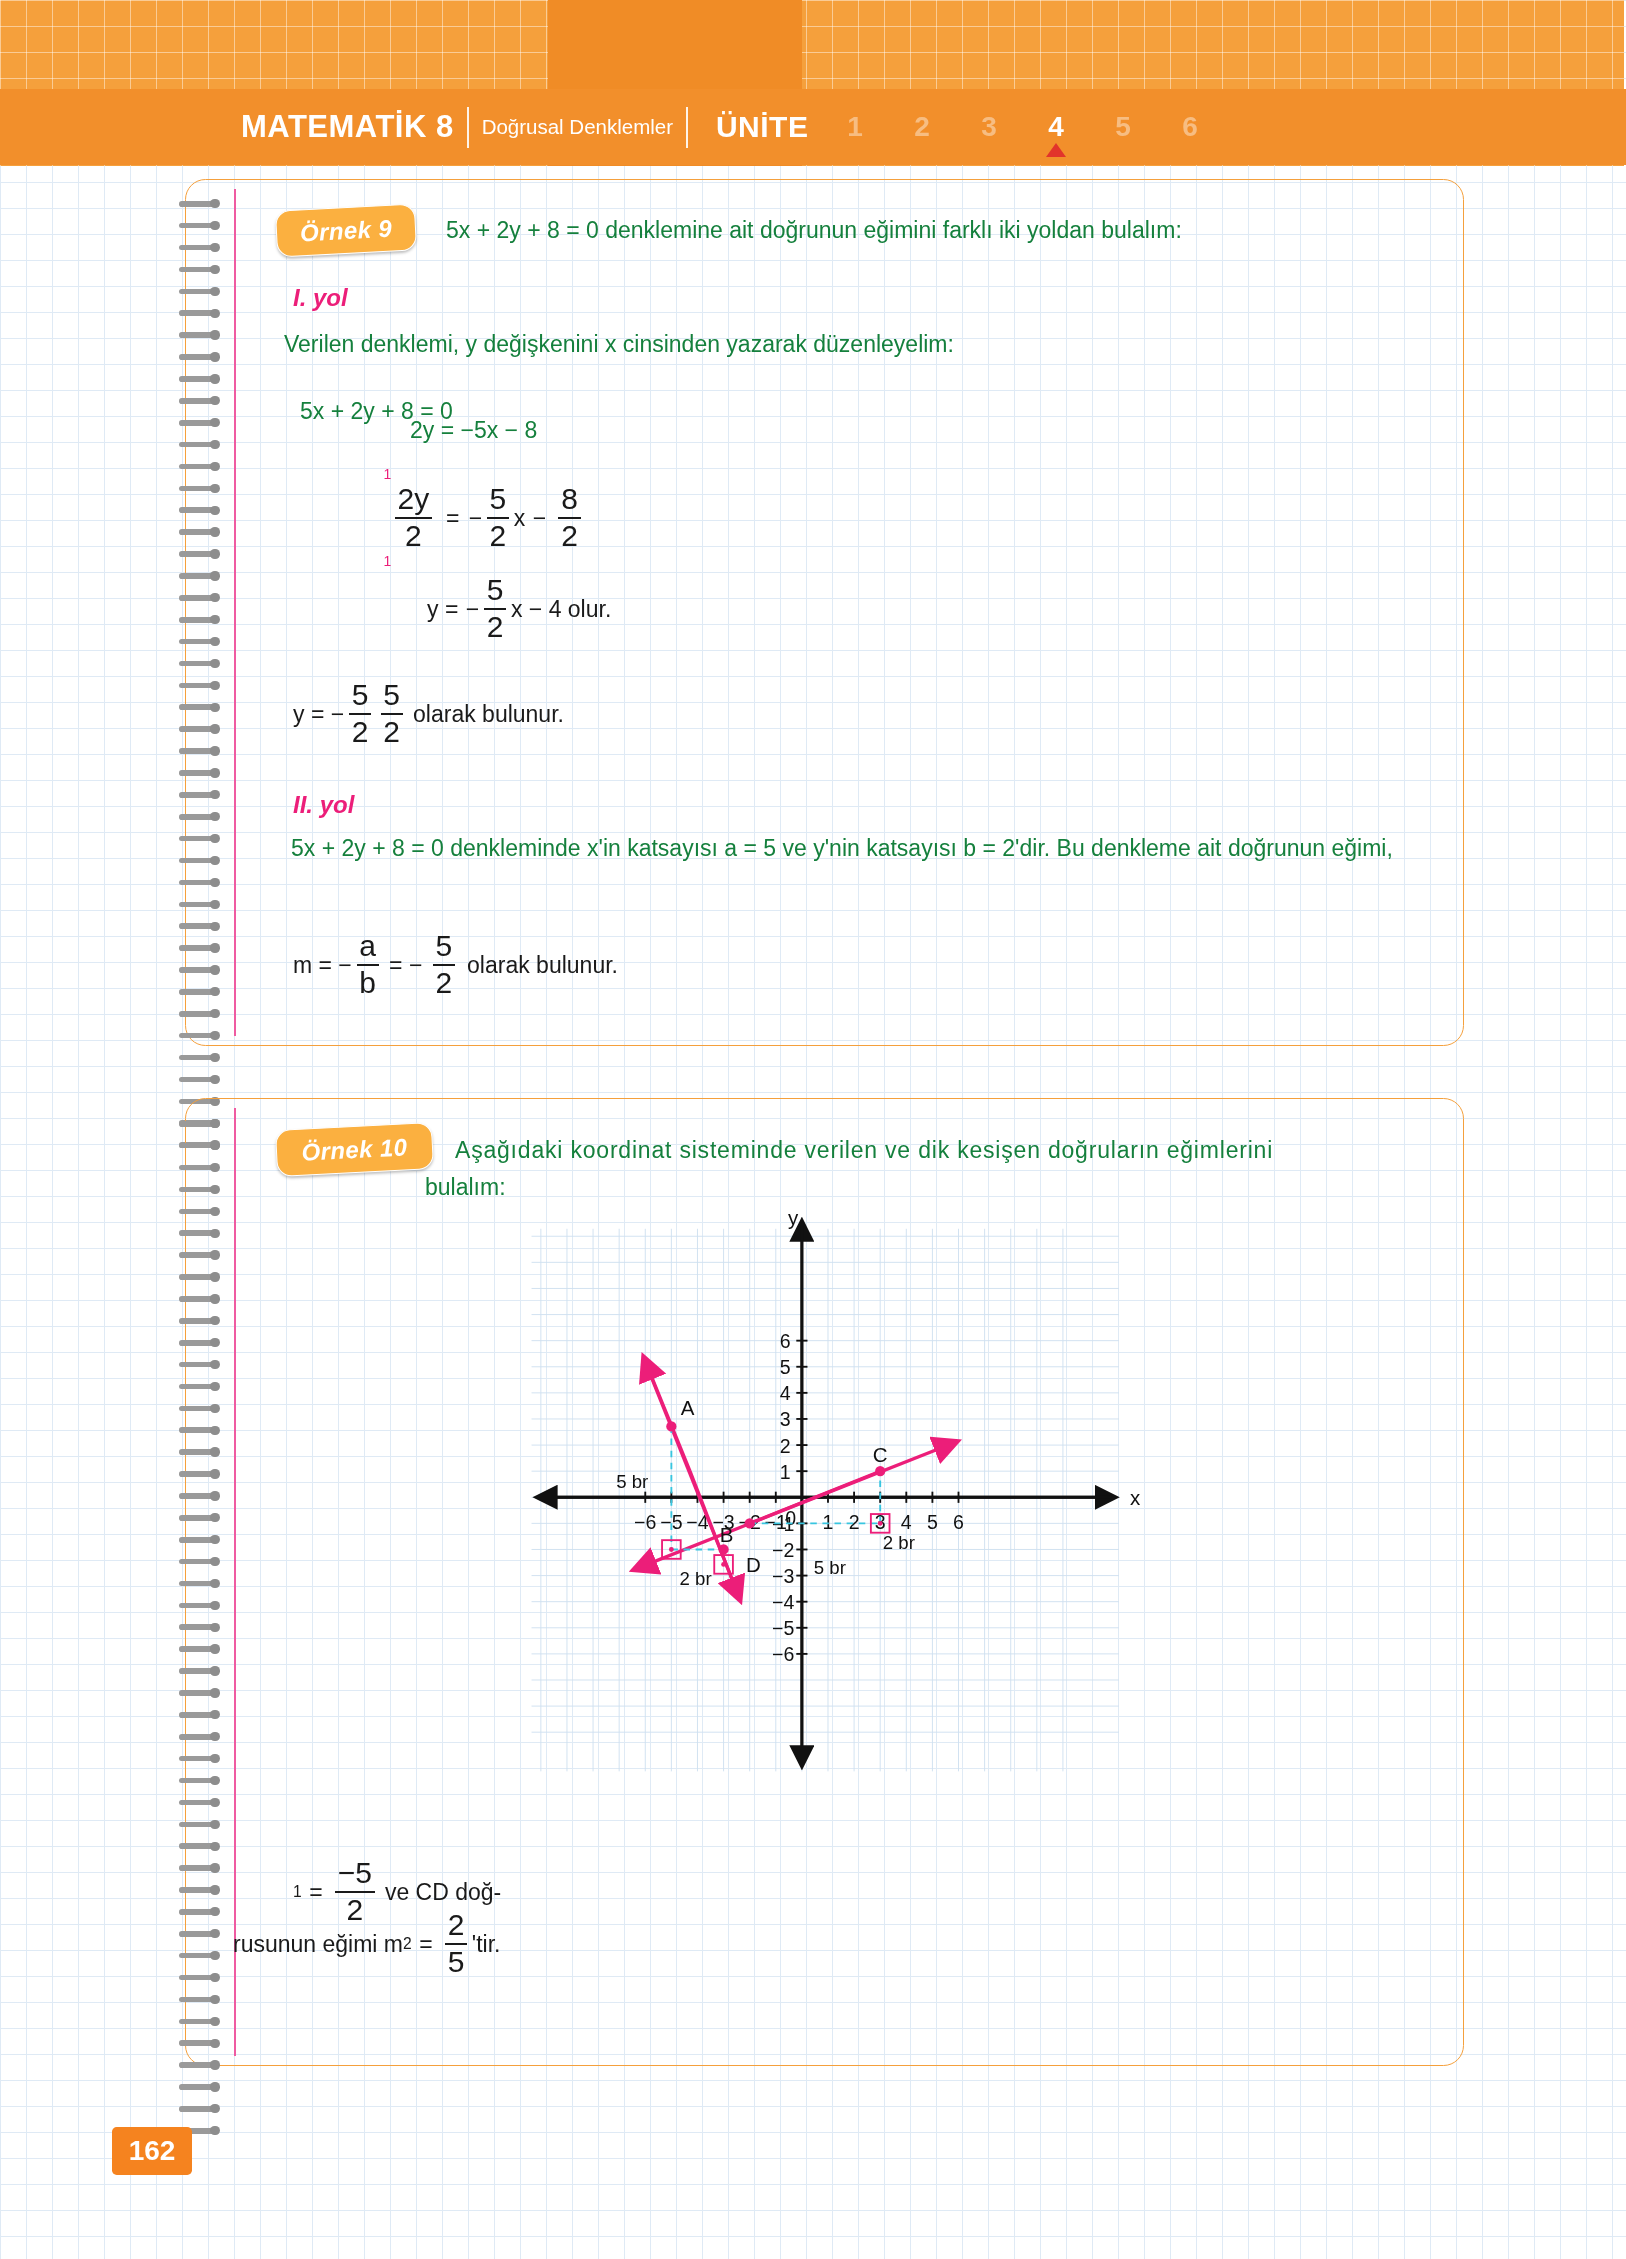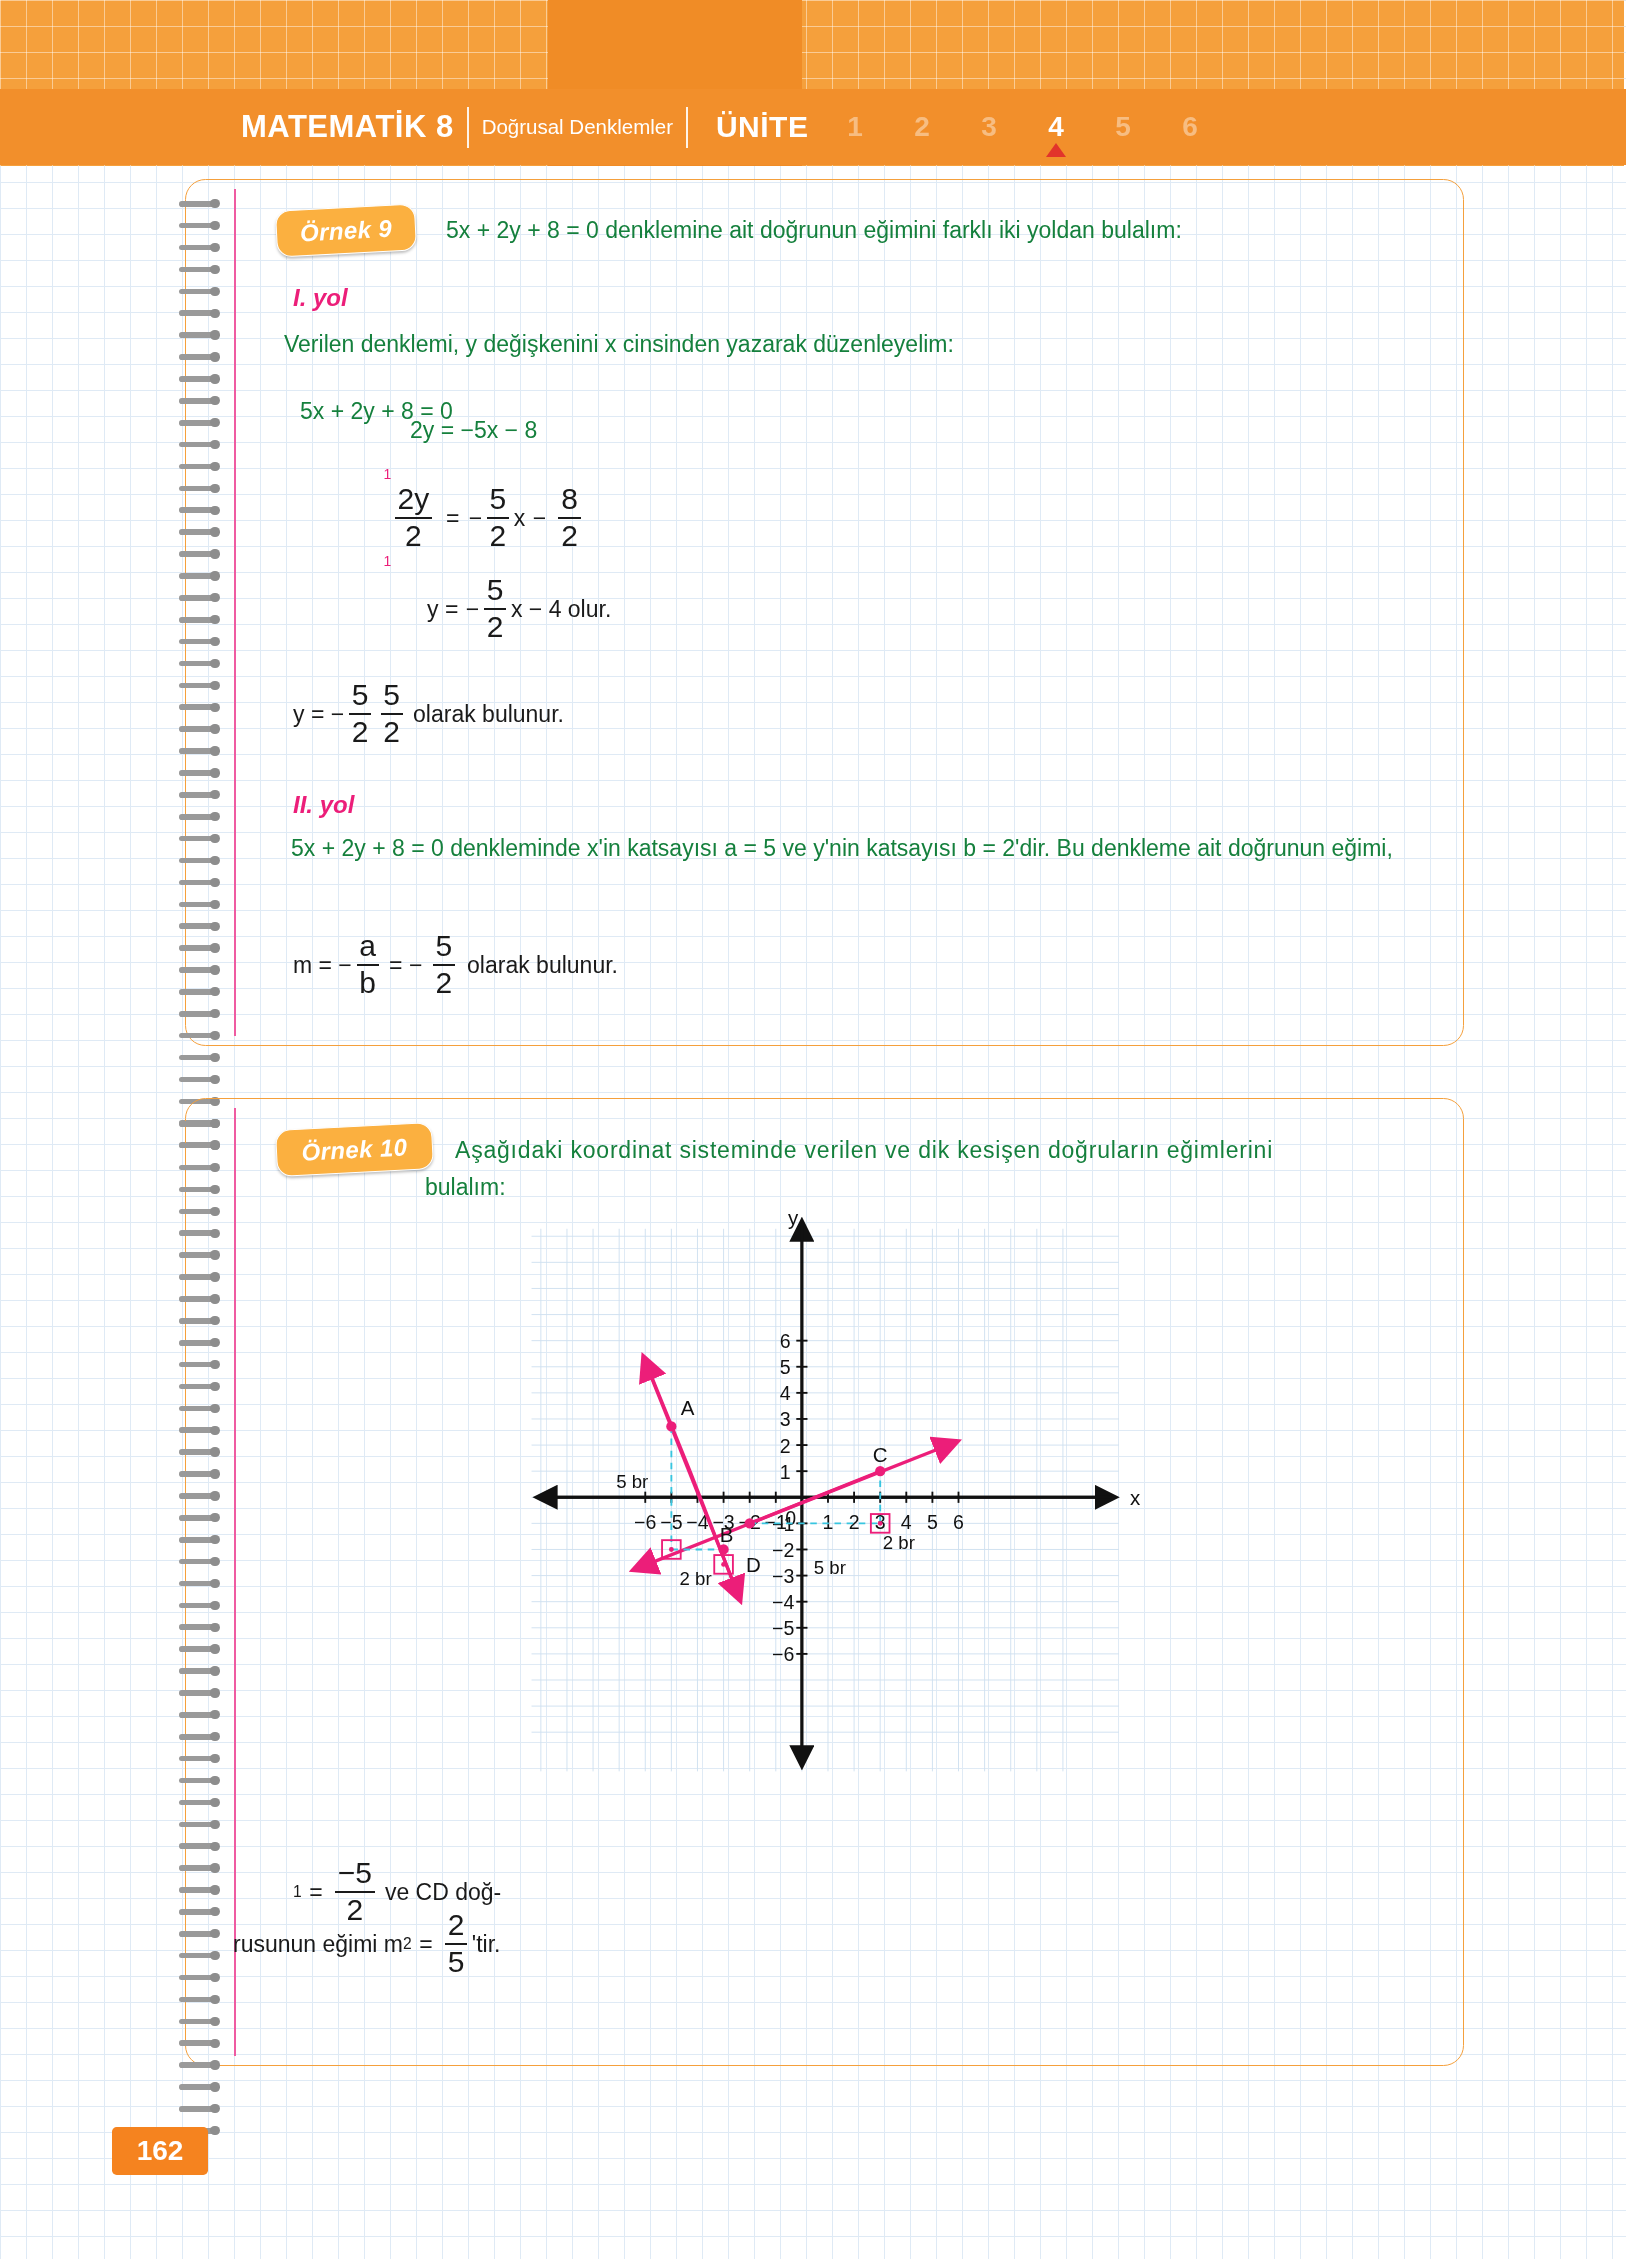--- a/index.html
+++ b/index.html
@@ -199,21 +199,21 @@
   }
   .cancel-1.top { top: -16px; }
   .cancel-1.bot { bottom: -16px; }
 
   .eqline { position: absolute; font-size: 23px; color: #1a1a1a; white-space: nowrap; display: flex; align-items: center; }
 
   
   .pagenum {
     position: absolute;
     left: 112px; top: 2127px;
-    width: 96px; height: 48px;
+    width: 80px; height: 48px;
     background: #f5831f;
     color: #ffffff;
     font-size: 28px;
     font-weight: bold;
     display: flex;
     align-items: center;
     justify-content: center;
     border-radius: 4.7px;
   }
 

